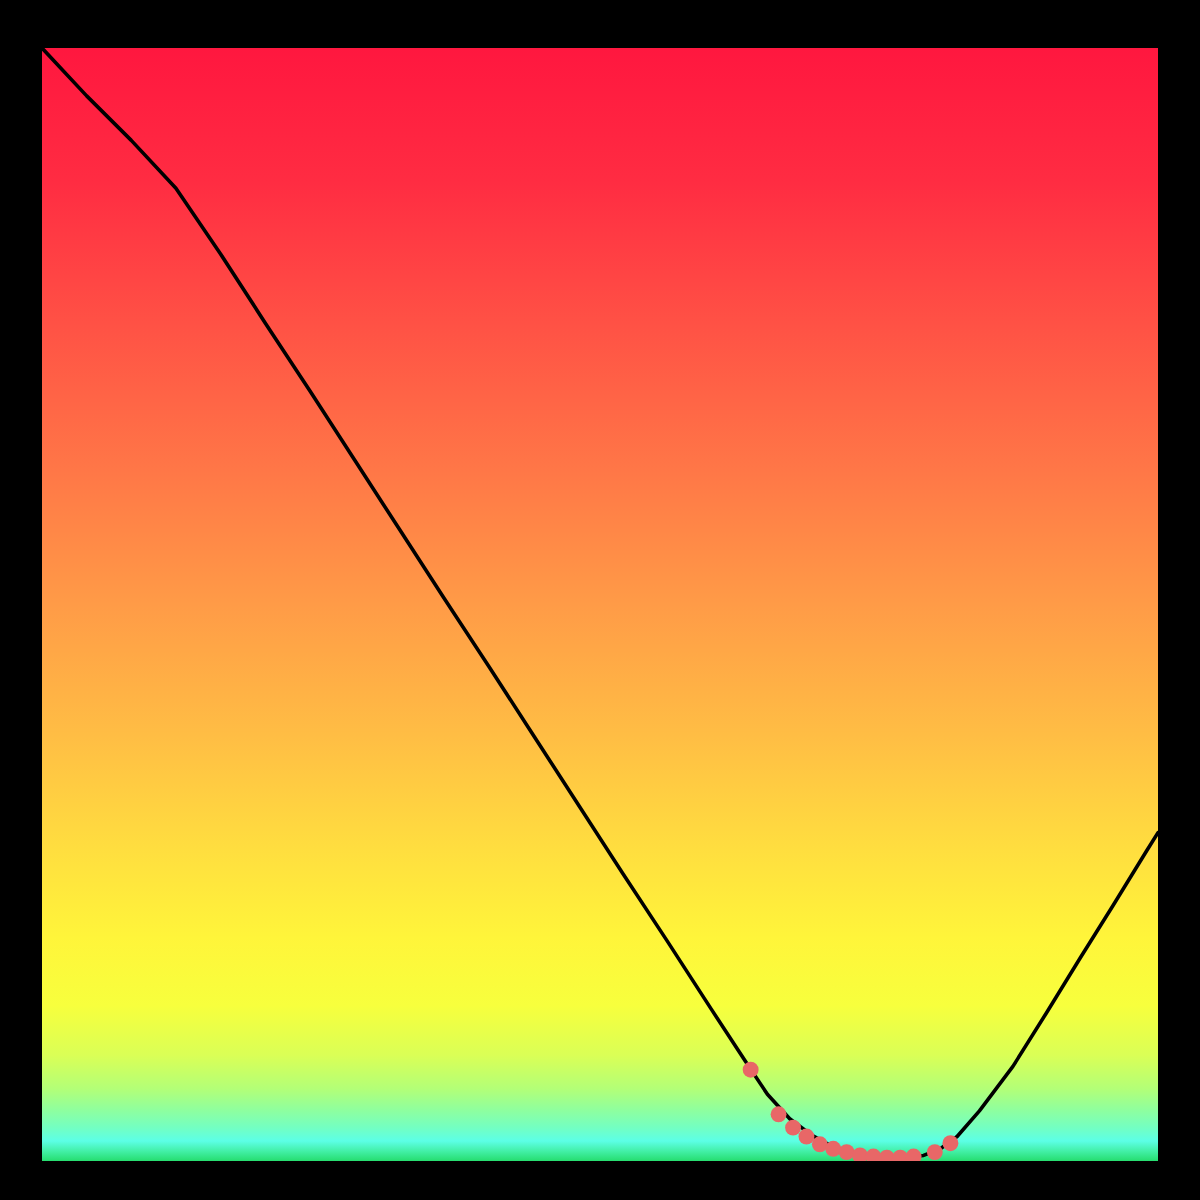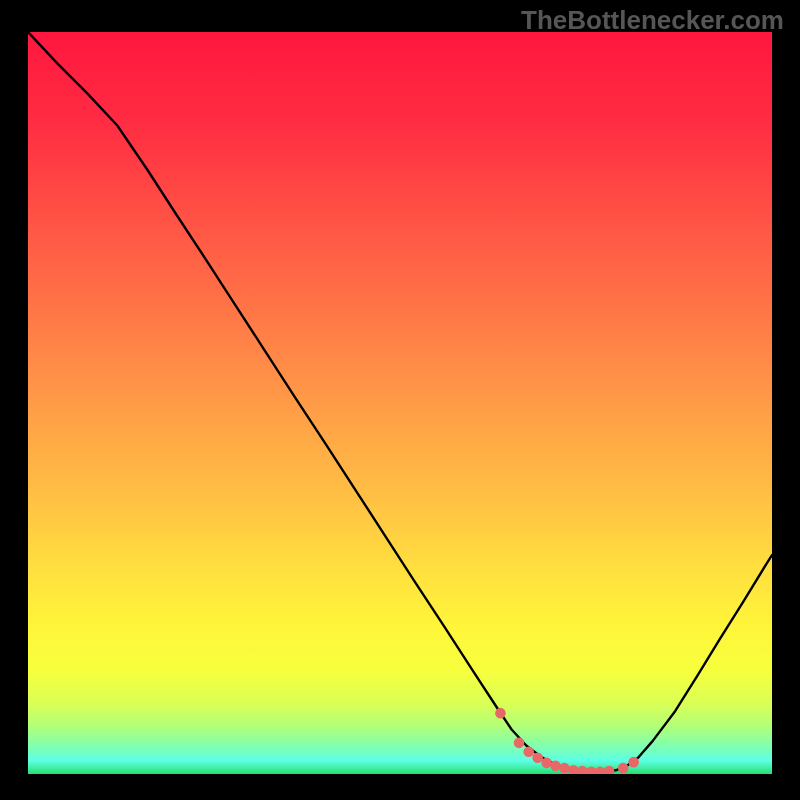--- a/index.html
+++ b/index.html
@@ -55,15 +55,14 @@
           <circle cx="554.28" cy="739.03" r="5.3" fill="#e86767"></circle>
           <circle cx="563.21" cy="739.77" r="5.3" fill="#e86767"></circle>
           <circle cx="572.14" cy="739.77" r="5.3" fill="#e86767"></circle>
           <circle cx="581.06" cy="739.03" r="5.3" fill="#e86767"></circle>
           <circle cx="595.20" cy="736.06" r="5.3" fill="#e86767"></circle>
           <circle cx="605.62" cy="730.13" r="5.3" fill="#e86767"></circle>
         </g>
     </svg>
   </div>
 
-  <div class="watermark" id="watermark" style="color: rgb(86, 86, 86); font-size: 26px; top: 5px; right: 16px;">TheBottlenecker.com</div>
 
 </div>
 
 </body></html>

